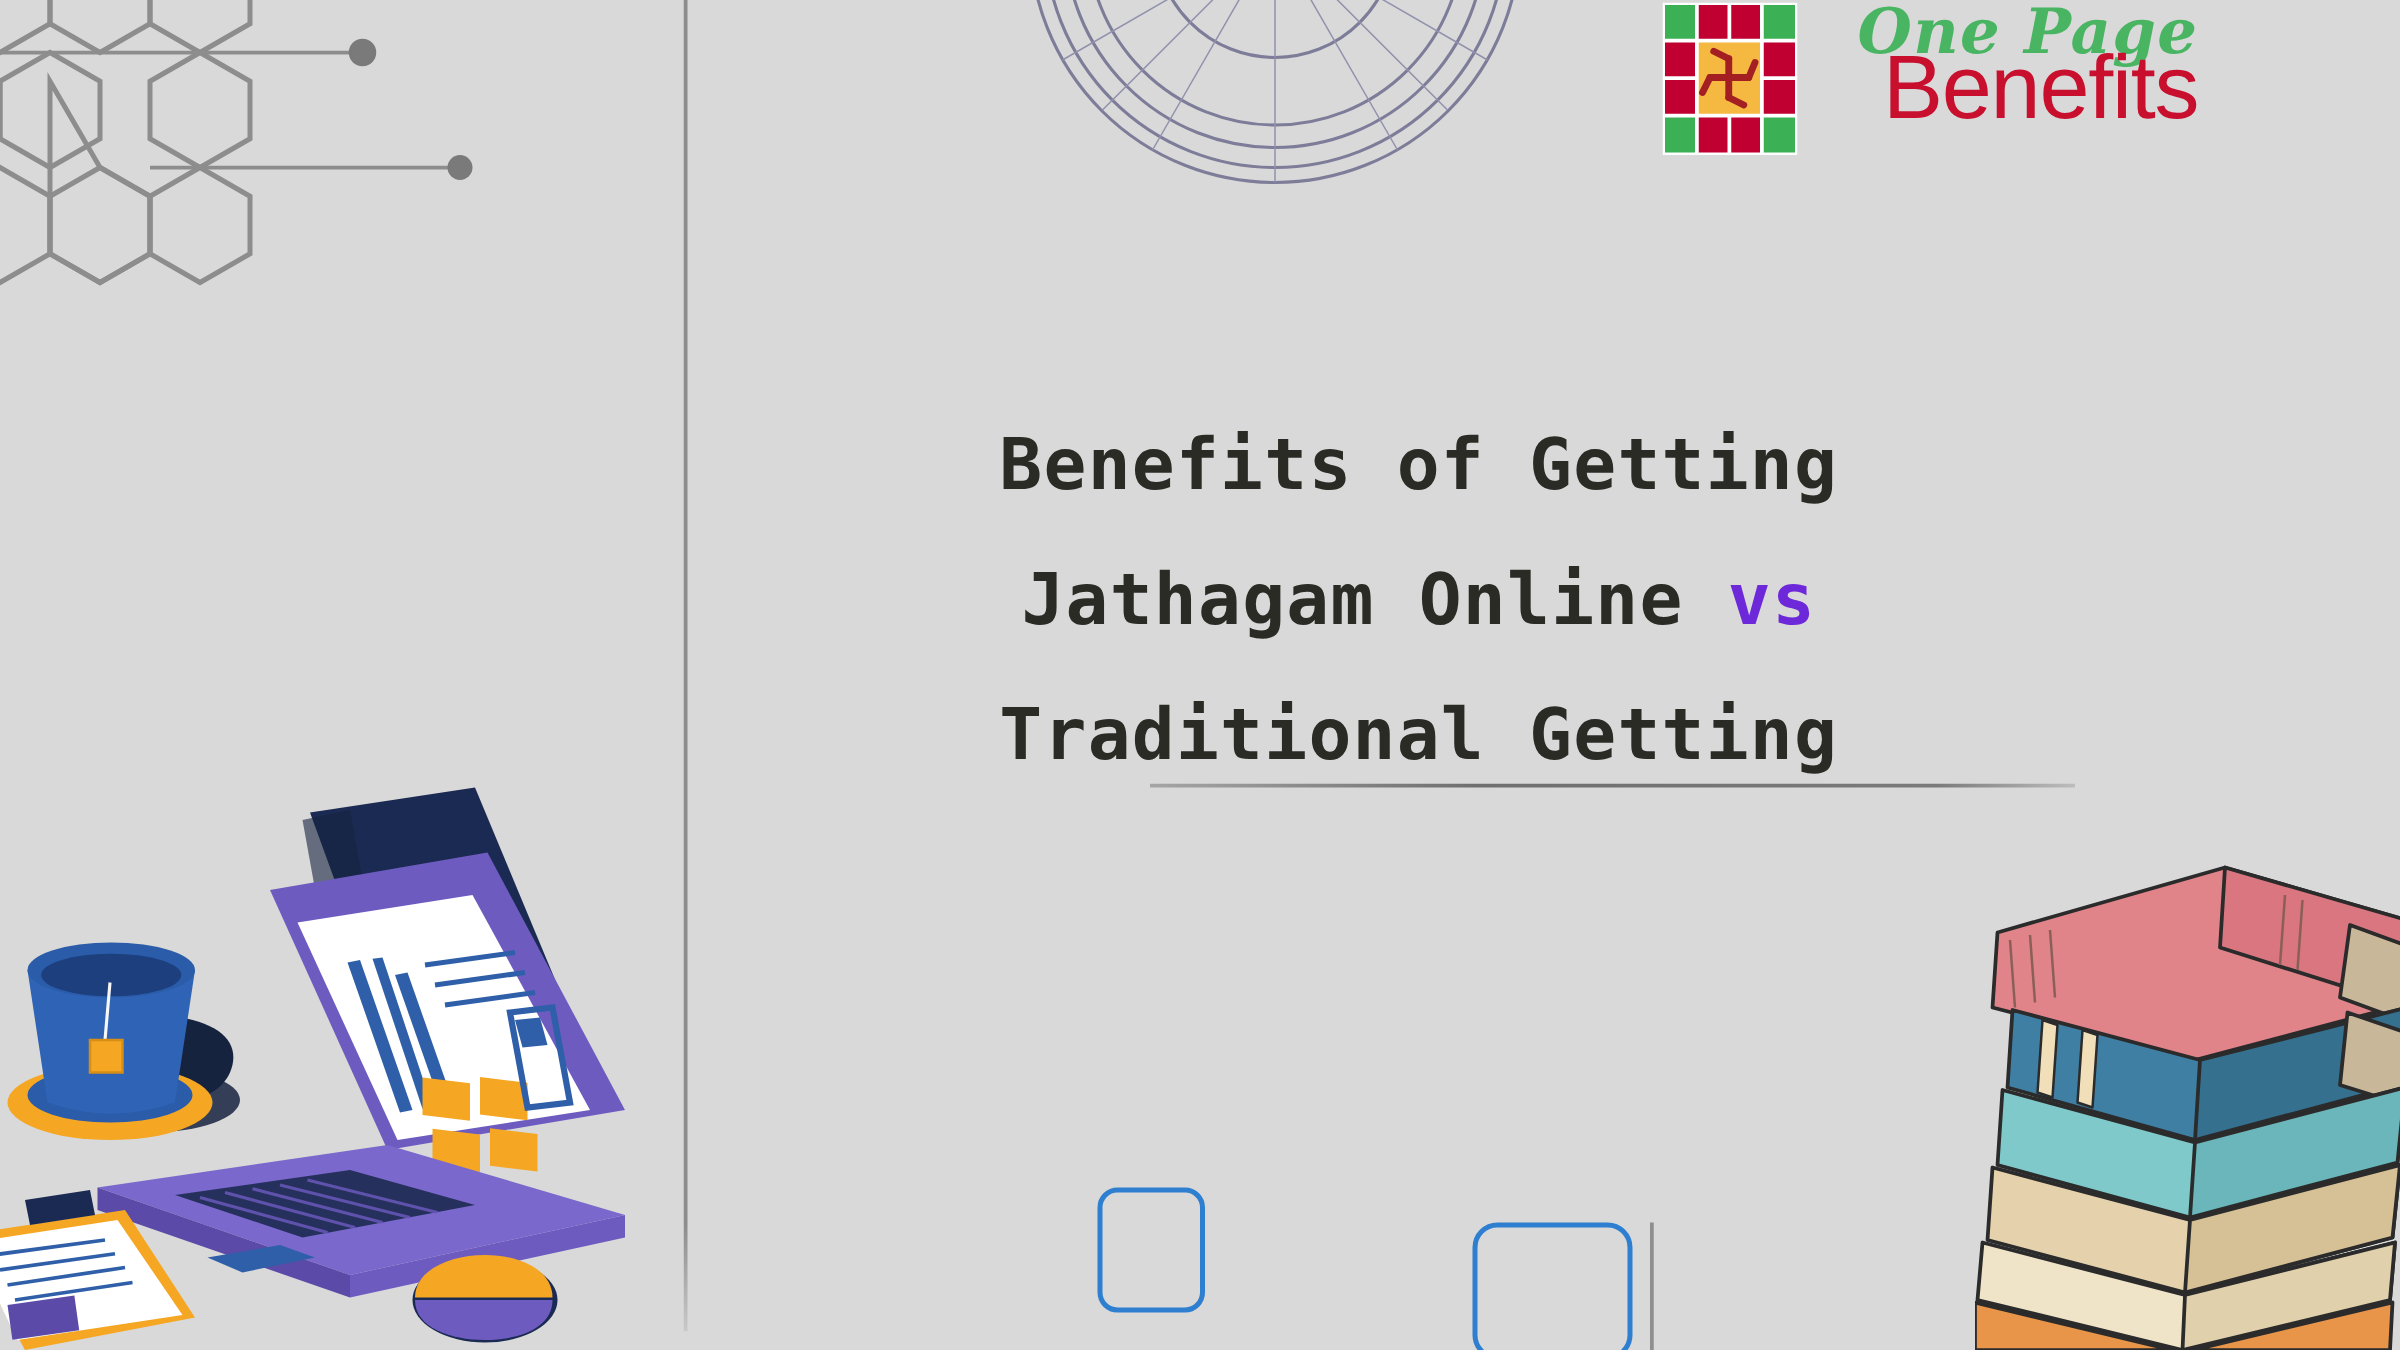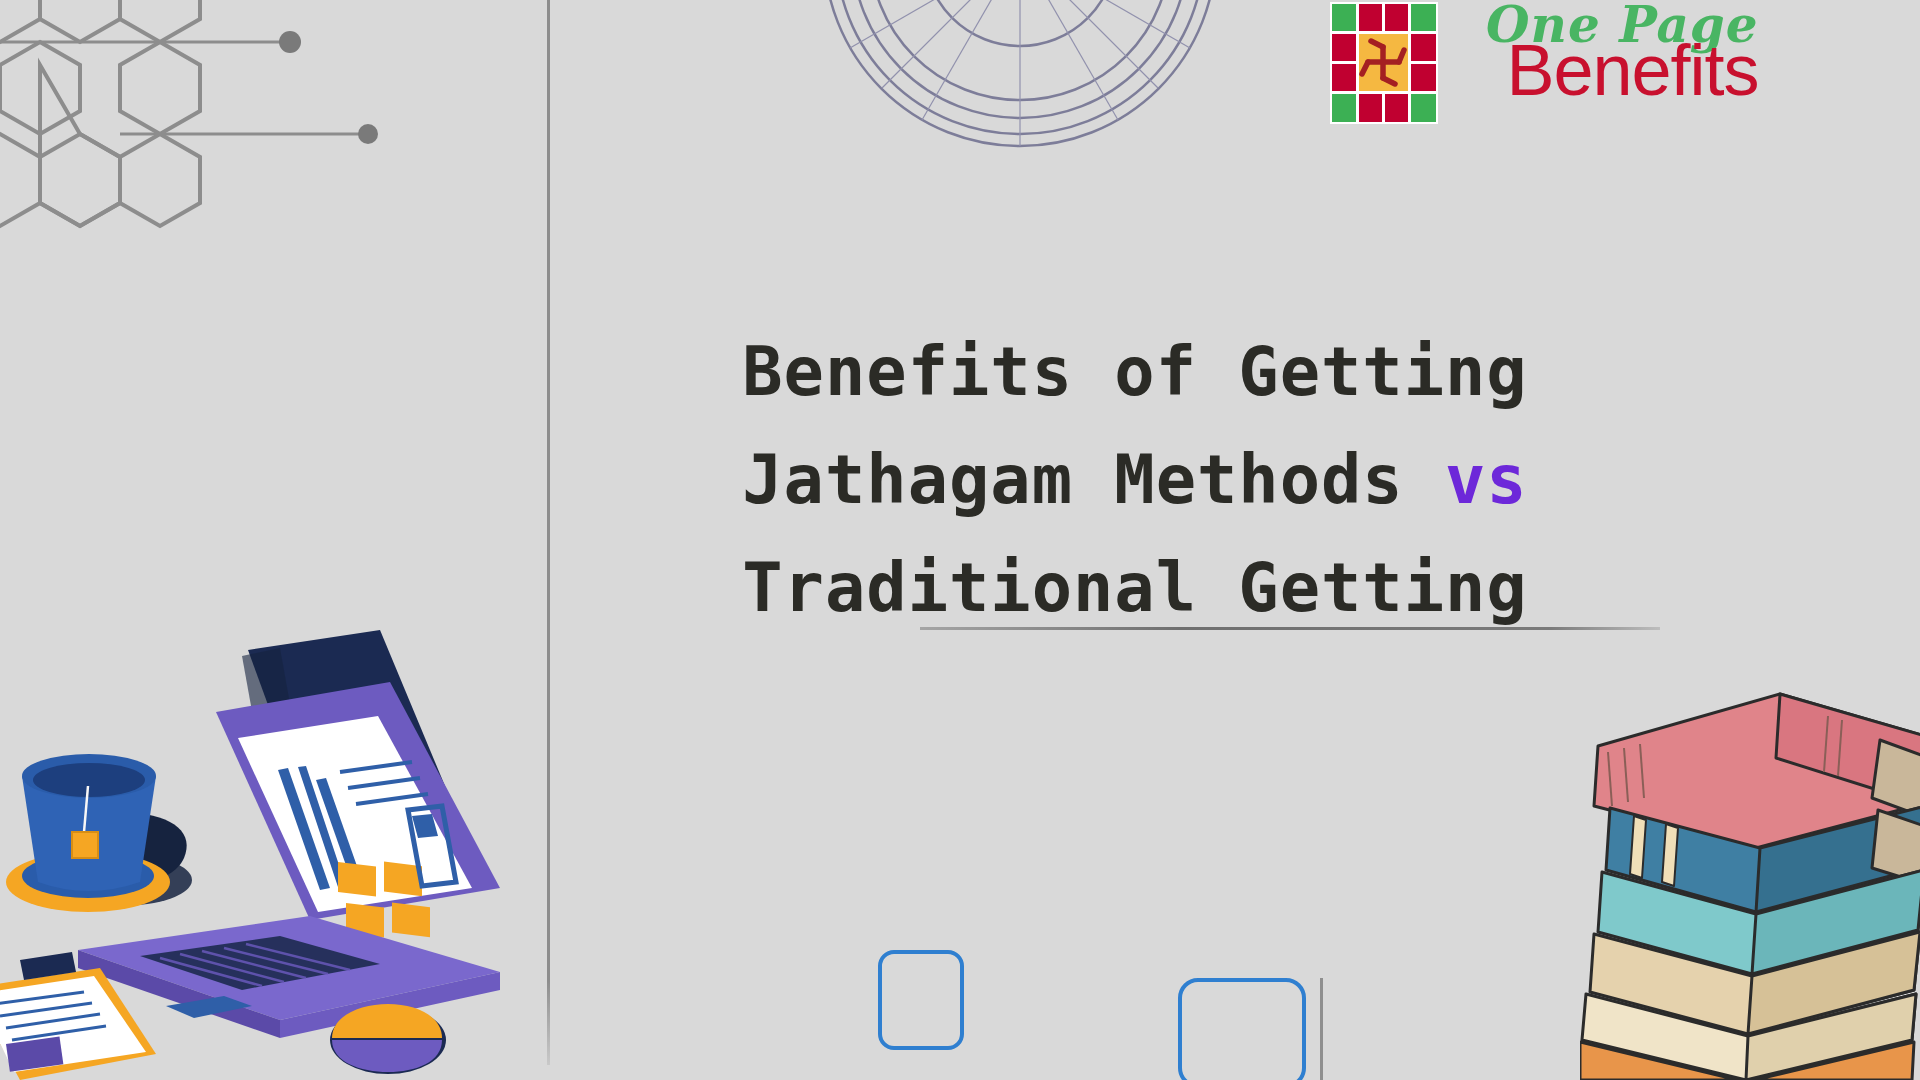--- a/index.html
+++ b/index.html
@@ -52,21 +52,21 @@
   }
 
   
   #title-block {
     left: 600px; top: 318px; width: 1070px;
     text-align: center;
   }
   .title-line {
     font-family: "DejaVu Sans Mono", "Liberation Mono", monospace;
     font-weight: 700;
-    font-size: 67px;
+    font-size: 57px;
     line-height: 108px;
     color: #2b2b26;
     letter-spacing: 1px;
     white-space: nowrap;
   }
   .title-vs { color: #6d28d9; }
   #title-rule {
     position: absolute;
     left: 920px; top: 627px;
     width: 740px; height: 3px;
@@ -186,21 +186,21 @@
       </g>
     </svg>
     <div id="logo-words">
       <span id="logo-one-page">One Page</span>
       <span id="logo-horoscope">Benefits</span>
     </div>
   </div>
 
   <div class="abs" id="title-block">
     <div class="title-line">Benefits of Getting</div>
-    <div class="title-line"><span>Jathagam Methods</span>&nbsp;<span class="title-vs">vs</span></div>
+    <div class="title-line"><span>Jathagam Online</span>&nbsp;<span class="title-vs">vs</span></div>
     <div class="title-line">Traditional Getting</div>
   </div>
   <div id="title-rule"></div>
 
   <svg class="abs" id="laptop-illustration" viewBox="0 0 520 470" xmlns="http://www.w3.org/2000/svg">
 
     <path d="M268 30 L400 10 L470 178 L330 200 Z" fill="#1b2a52"></path>
     <path d="M262 36 L300 28 L330 196 L292 202 Z" fill="#16233f" opacity="0.6"></path>
 
     <ellipse cx="140" cy="260" rx="72" ry="26" fill="#16233f" opacity="0.85"></ellipse>

